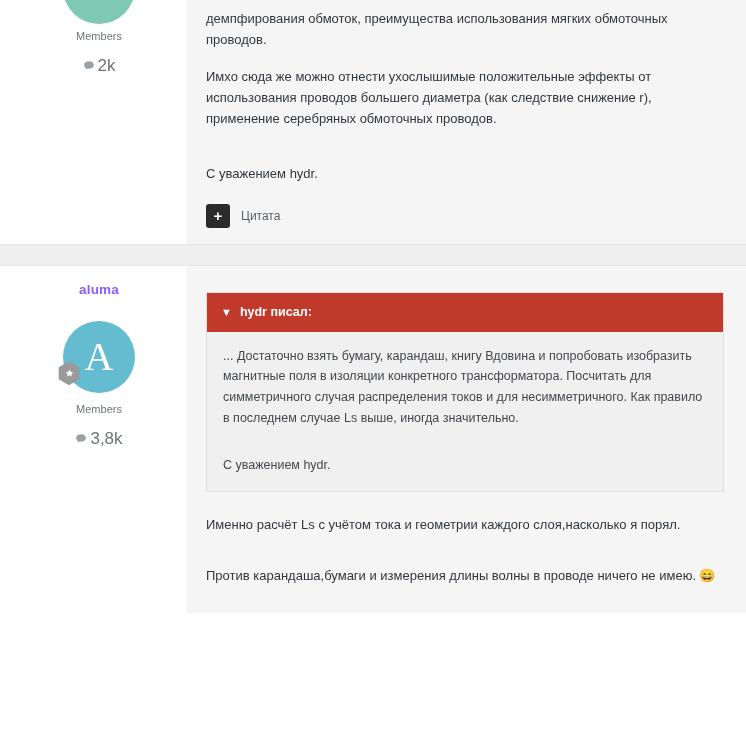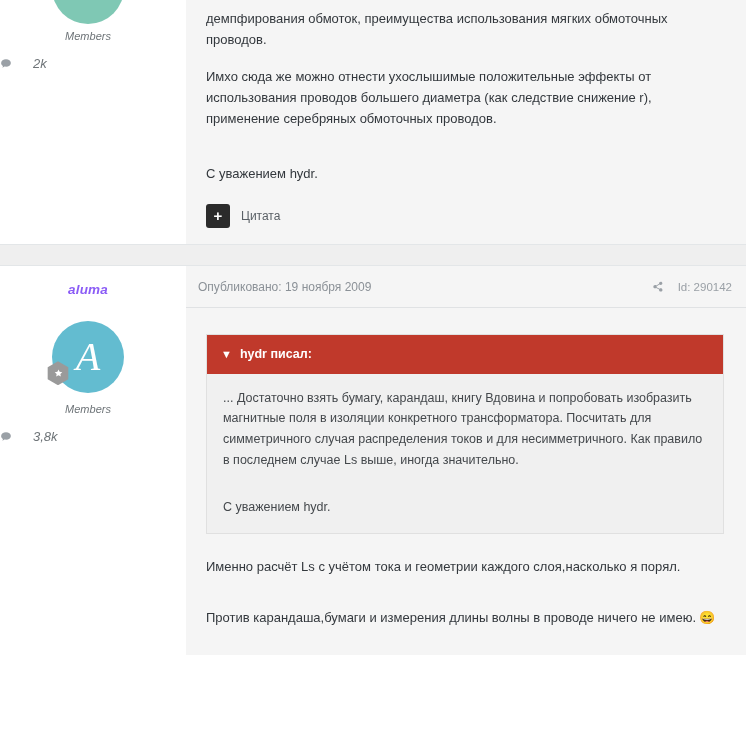--- a/index.html
+++ b/index.html
@@ -21,24 +21,23 @@
   .post {
     display: flex;
     width: 746px;
     background: #ffffff;
     border-bottom: 1px solid #e3e6e8;
   }
   .post-side {
     width: 186px;
     flex: 0 0 186px;
     background: #ffffff;
-    padding: 14px 10px 18px 0;
+    padding: 14px 10px 18px 22px;
     text-align: center;
     position: relative;
-    font-style: italic;
   }
   .post-main {
     flex: 1 1 auto;
     background: #f5f5f5;
     padding: 0;
     position: relative;
   }
 
   .username {
     font-size: 13.5px;
@@ -80,25 +79,26 @@
     align-items: center;
     justify-content: center;
   }
   .rank-badge svg { display:block; }
   .member-label {
     font-size: 11px;
     color: #6e7478;
     margin-bottom: 14px;
   }
   .post-count {
-    font-size: 13px;
+    font-size: 17px;
     color: #6e7478;
     display: flex;
     align-items: center;
-    gap: 21px;
+    justify-content: center;
+    gap: 3px;
   }
   .post-count svg { display:block; }
 
   
   .post-header {
     height: 42px;
     border-bottom: 1px solid #e0e2e4;
     background: #f5f5f5;
     display: flex;
     align-items: center;
@@ -238,31 +238,20 @@
         <span>
           <svg width="12" height="12" viewBox="0 0 16 16">
               <path fill="#9aa0a6" d="M8 1.5c-3.6 0-6.5 2.2-6.5 5 0 1.6 1 3.1 2.5 4-.2.8-.7 1.6-1.4 2.2 1.3-.2 2.5-.7 3.4-1.4.6.1 1.3.2 2 .2 3.6 0 6.5-2.2 6.5-5s-2.9-5-6.5-5z"></path>
             </svg>
         </span>
         <span>3,8k</span>
       </div>
     </div>
 
     <div class="post-main">
-      <div class="post-header">
-        <div class="post-date">Опубликовано: 19 ноября 2009</div>
-        <div class="post-actions">
-          <span>
-            <svg width="13" height="13" viewBox="0 0 16 16">
-                <path fill="#9aa0a6" d="M12 10.3c-.6 0-1.1.2-1.5.6L6.9 8.8c0-.2.1-.4.1-.6s0-.4-.1-.6l3.5-2.1c.4.4.9.6 1.5.6 1.2 0 2.1-.9 2.1-2.1S13.2 2 12 2s-2.1.9-2.1 2.1c0 .2 0 .4.1.6L6.5 6.7c-.4-.4-.9-.6-1.5-.6-1.2 0-2.1.9-2.1 2.1s.9 2.1 2.1 2.1c.6 0 1.1-.2 1.5-.6l3.5 2.1c0 .2-.1.4-.1.5 0 1.1.9 2 2.1 2s2.1-.9 2.1-2.1S13.2 10.3 12 10.3z"></path>
-              </svg>
-          </span>
-          <span>Id: 290142</span>
-        </div>
-      </div>
 
       <div class="post-body">
         <div class="quote">
           <div class="quote-header">
             <span class="caret">▼</span>
             <span>hydr писал:</span>
           </div>
           <div class="quote-body">
             <p>... Достаточно взять бумагу, карандаш, книгу Вдовина и попробовать изобразить магнитные поля в изоляции конкретного трансформатора. Посчитать для симметричного случая распределения токов и для несимметричного. Как правило в последнем случае Ls выше, иногда значительно.</p>
             <p style="margin-top:26px;">С уважением hydr.</p>

